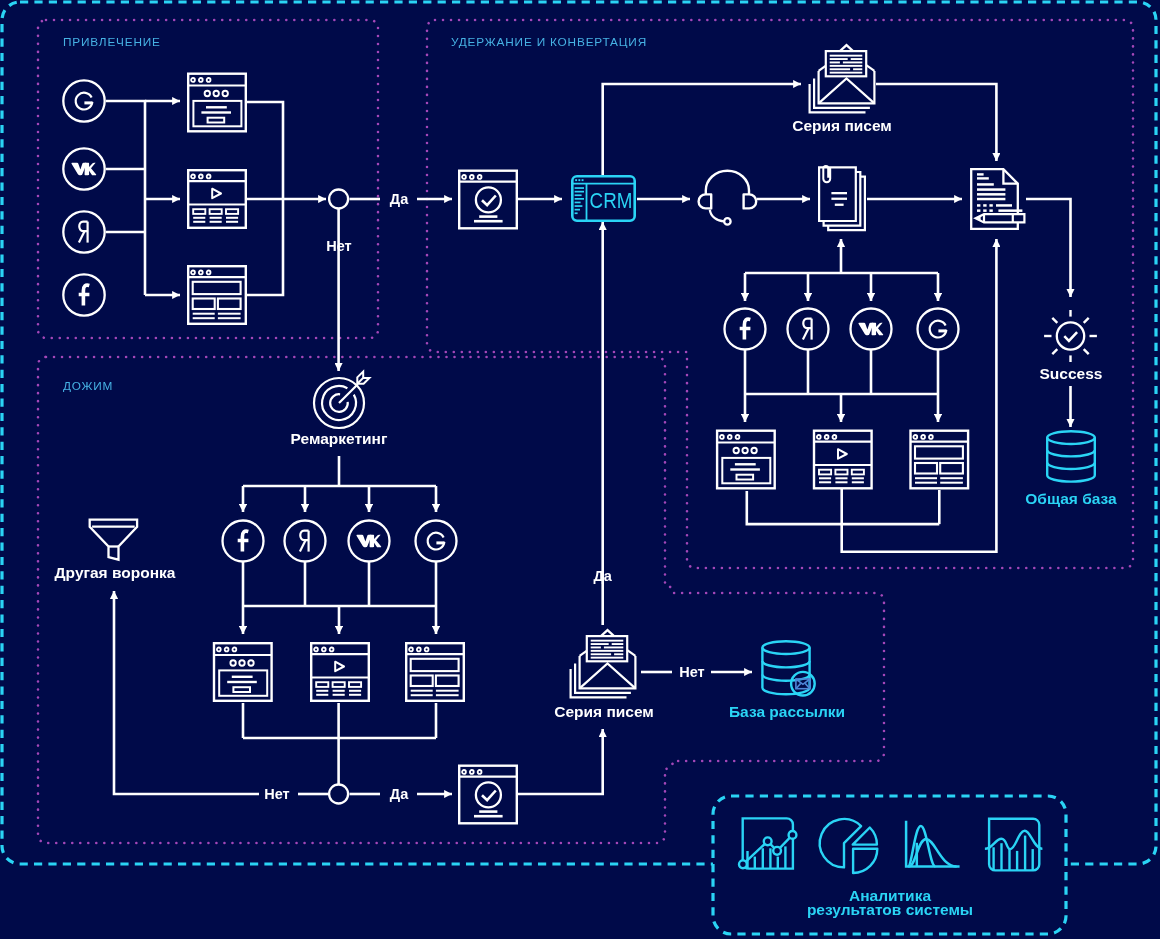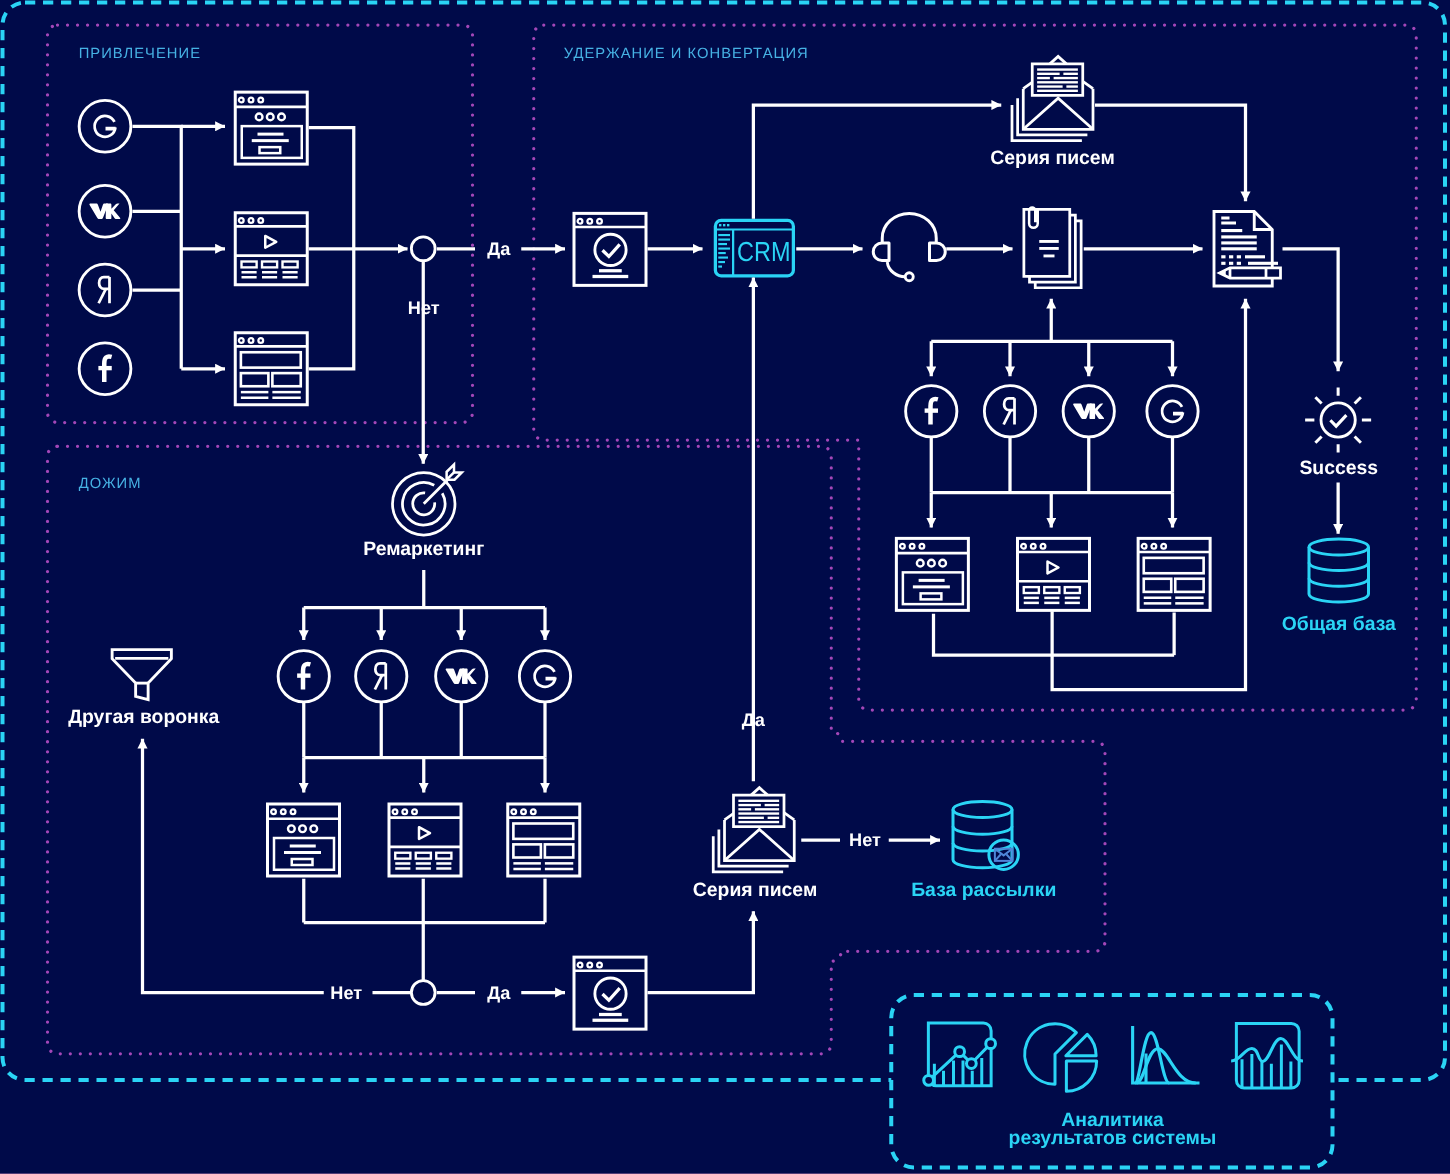--- a/index.html
+++ b/index.html
@@ -1,16 +1,16 @@
 <!DOCTYPE html>
 <html><head>
 <meta charset="utf-8">
 <style>
   html,body{margin:0;padding:0;background:#000a49;}
-  #stage{position:relative;width:1160px;height:939px;background:#f9a8d4;overflow:hidden;
+  #stage{position:relative;width:1160px;height:939px;background:#a21caf;overflow:hidden;
          font-family:"Liberation Sans",sans-serif;
          }
   svg#diagram{position:absolute;top:0;left:0;display:block;}
   text{-webkit-font-smoothing:antialiased;-moz-osx-font-smoothing:grayscale;}
   .ln{stroke:#ffffff;stroke-width:2.6;fill:none;stroke-linecap:butt;}
   .ic{stroke:#ffffff;fill:none;stroke-width:2.3;}
   .icf{fill:#ffffff;stroke:none;}
   .sect{fill:none;stroke:#a347b8;stroke-width:2.6;stroke-dasharray:0.01 8;stroke-linecap:round;}
   .outer{fill:none;stroke:#2ad4f5;stroke-width:3.2;stroke-dasharray:8.2 6.2;}
   .stitle{fill:#46b2e4;font-size:11.8px;letter-spacing:0.82px;font-family:"Liberation Sans",sans-serif;}

